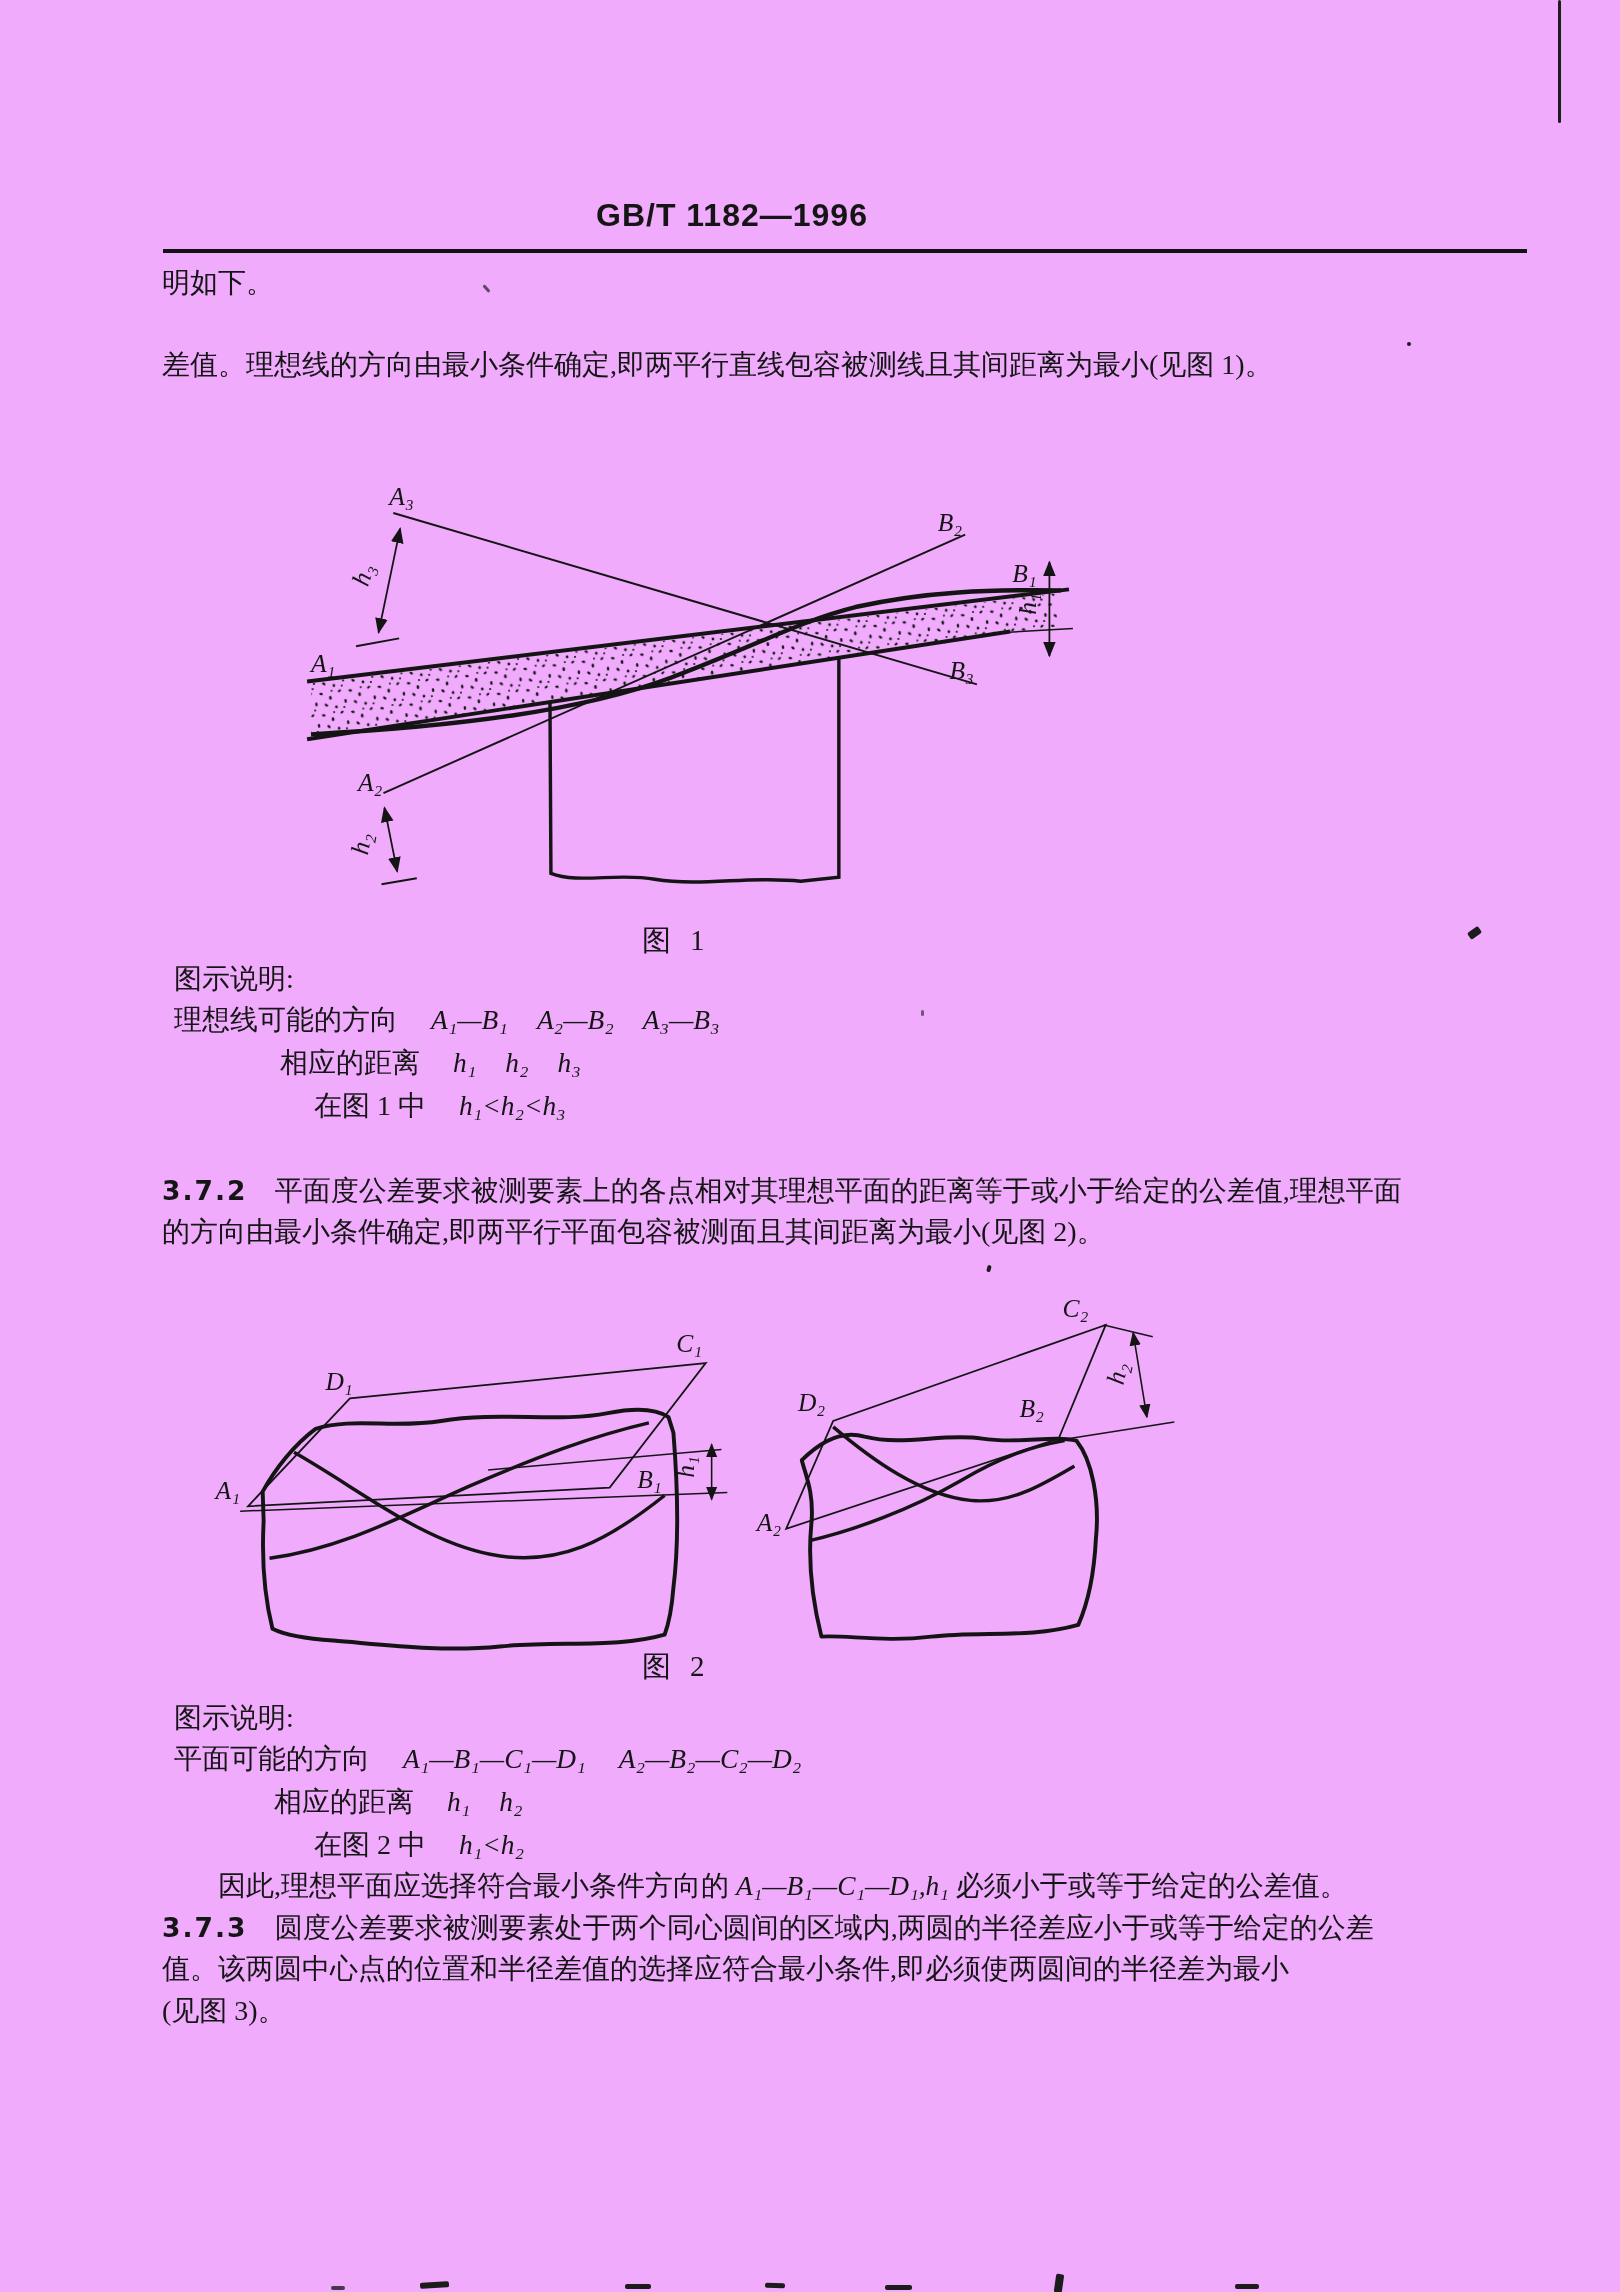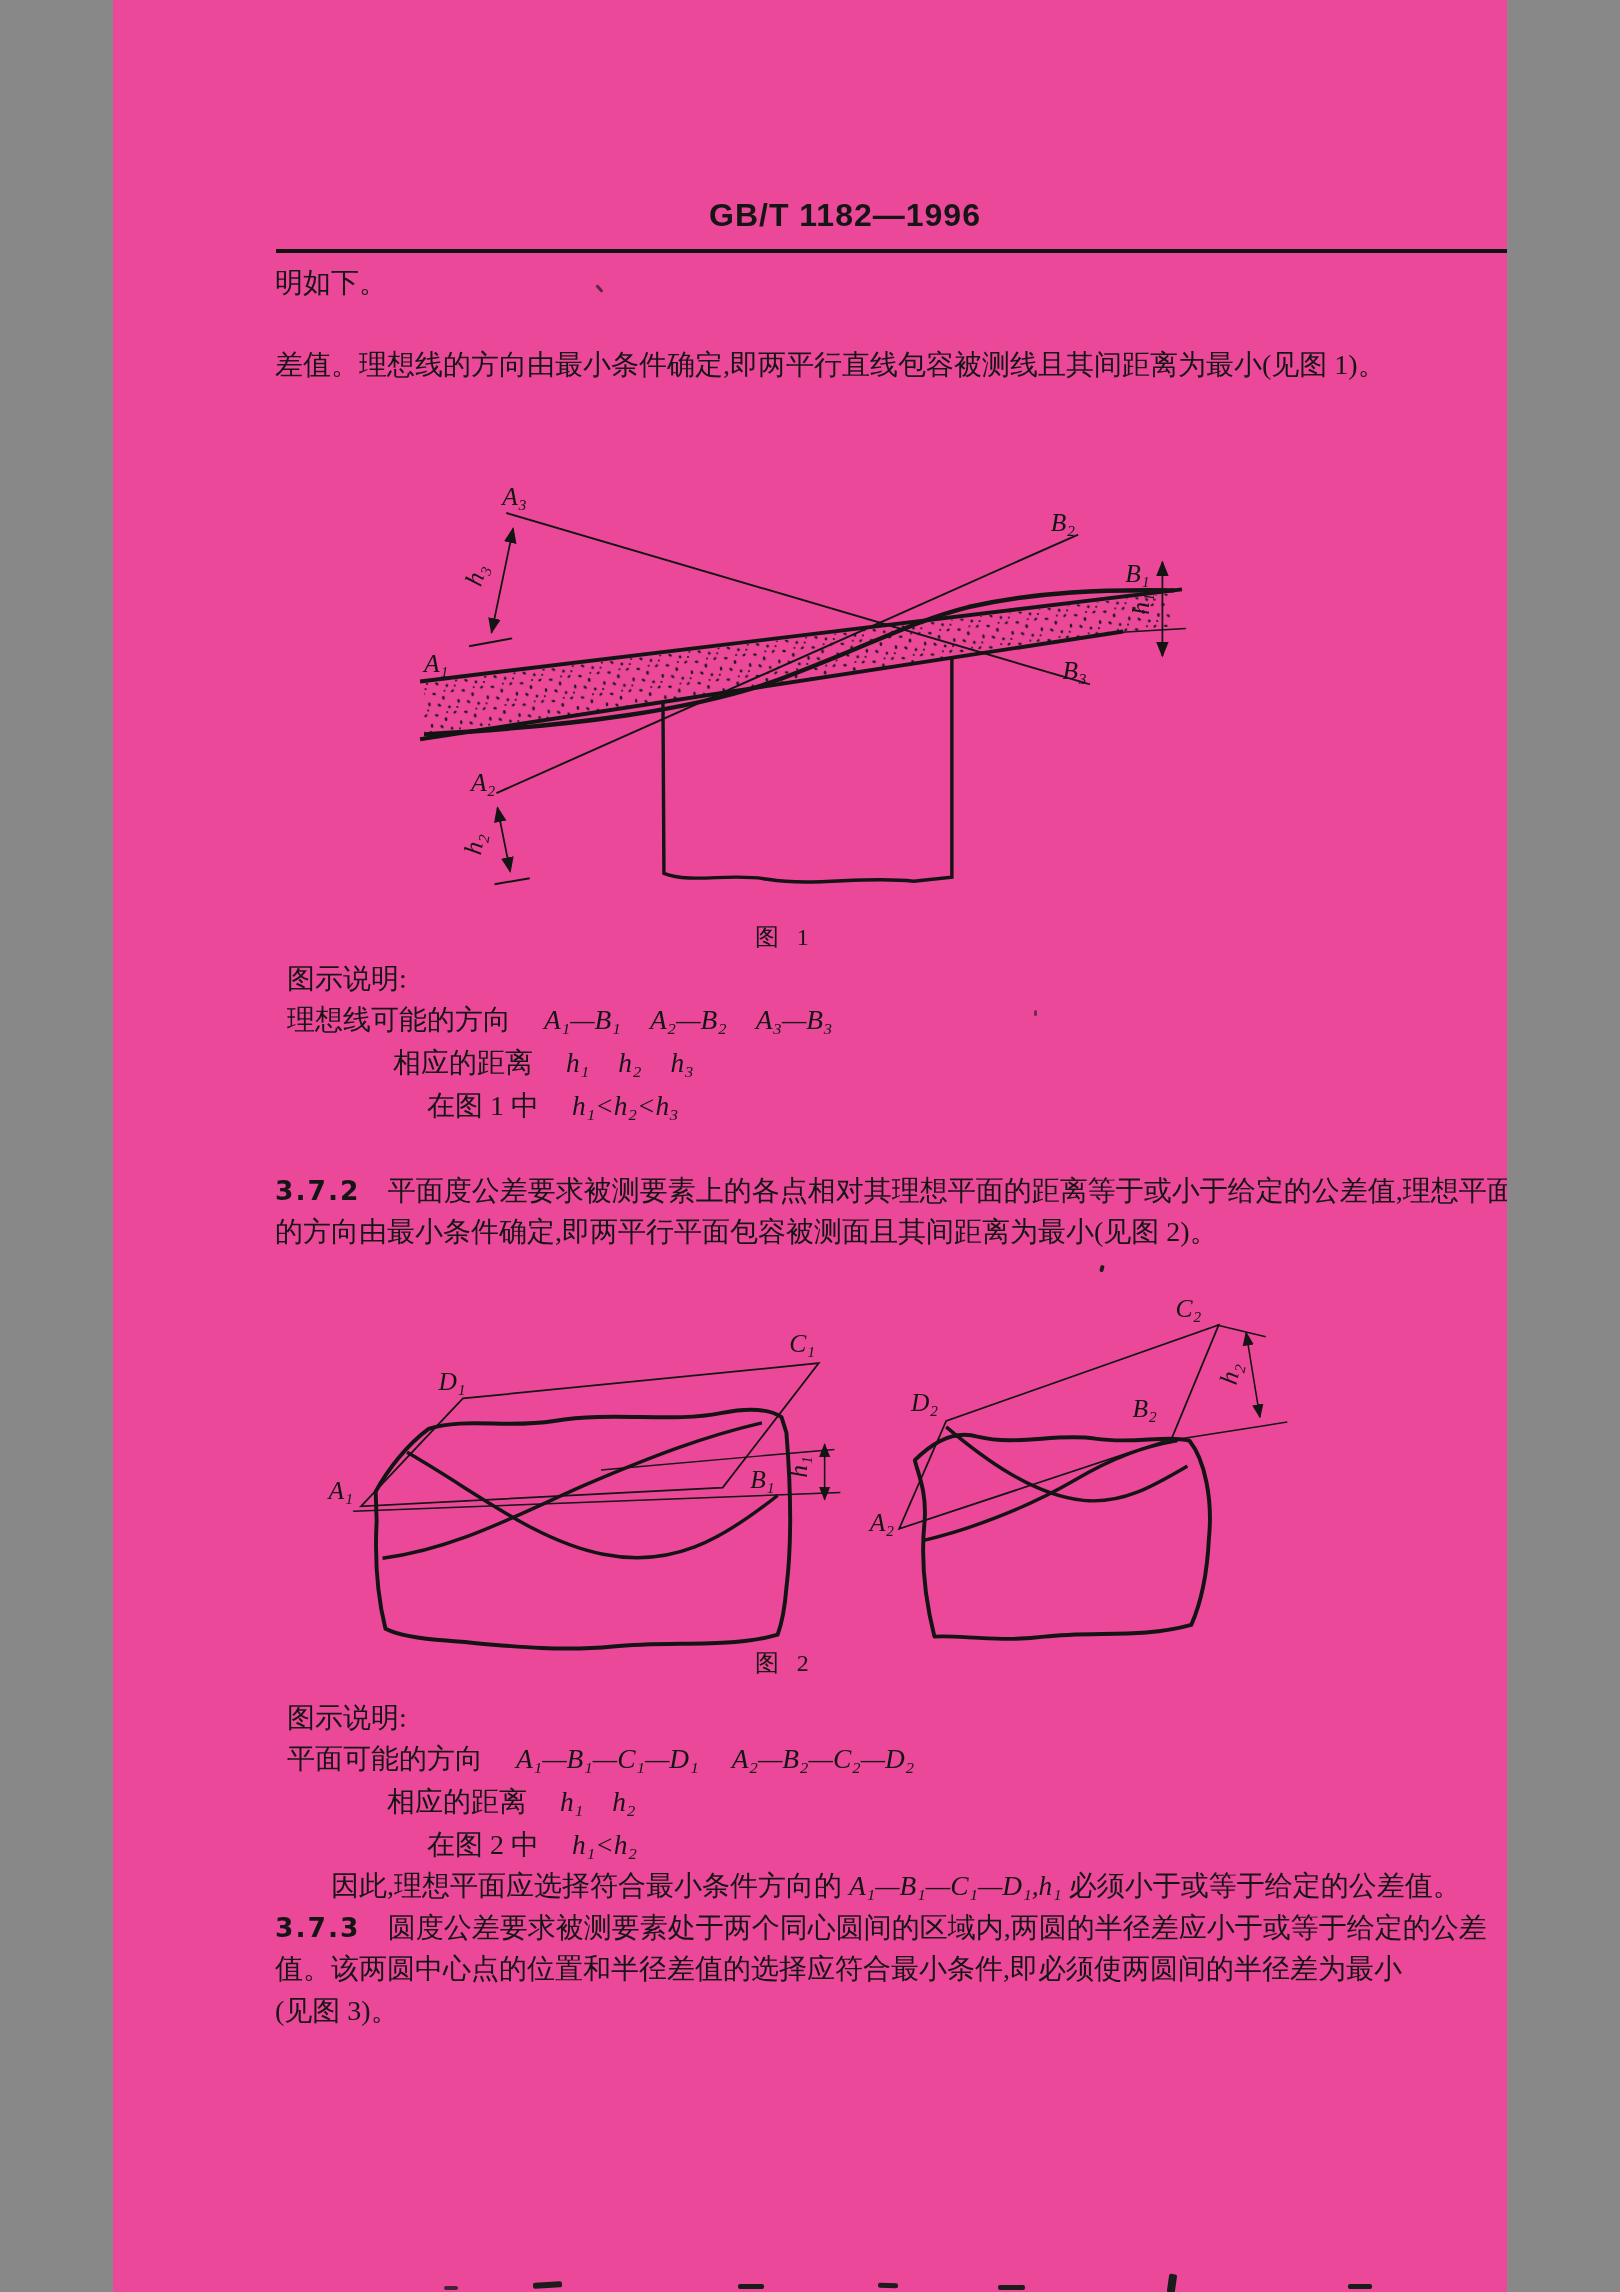--- a/index.html
+++ b/index.html
@@ -1,20 +1,20 @@
 <!DOCTYPE html>
 <html><head>
 <meta charset="utf-8">
 <style>
   html,body{margin:0;padding:0;background:#888;}
   .page{
     position:relative;
-    width:1394px;height:2293px;
+    width:1620px;height:2293px;
     margin:0 auto;
-    background:#ec4899;
+    background:#f0abfc;
     font-family:"Liberation Serif", serif;
     color:#151515;
     overflow:hidden;
   }
   .hdr{
     position:absolute;left:596px;top:197px;
     font-family:"Liberation Sans", sans-serif;
     font-weight:bold;font-size:32px;letter-spacing:1px;
     white-space:nowrap;
   }
@@ -29,21 +29,21 @@
     font-family:"DejaVu Sans", sans-serif;
     font-weight:bold;font-size:26.5px;
     margin-right:27.4px;letter-spacing:2px;
   }
   .math{
     font-family:"Liberation Serif", serif;
     font-style:italic;font-size:27.4px;
   }
   .gap1{margin-left:33px;}
   .gap2{margin-left:29px;}
-  .cap{position:absolute;font-size:24px;letter-spacing:5.9px;white-space:nowrap;}
+  .cap{position:absolute;font-size:29px;letter-spacing:5.9px;white-space:nowrap;}
   .figwrap{position:absolute;}
   svg{display:block;}
   .fl{font-family:"Liberation Serif", serif;font-style:italic;font-size:26px;fill:#141414;}
   .artifact{position:absolute;background:#1c1c1c;border-radius:2px;}
 </style>
 </head>
 <body>
 
 <div class="page">
 

